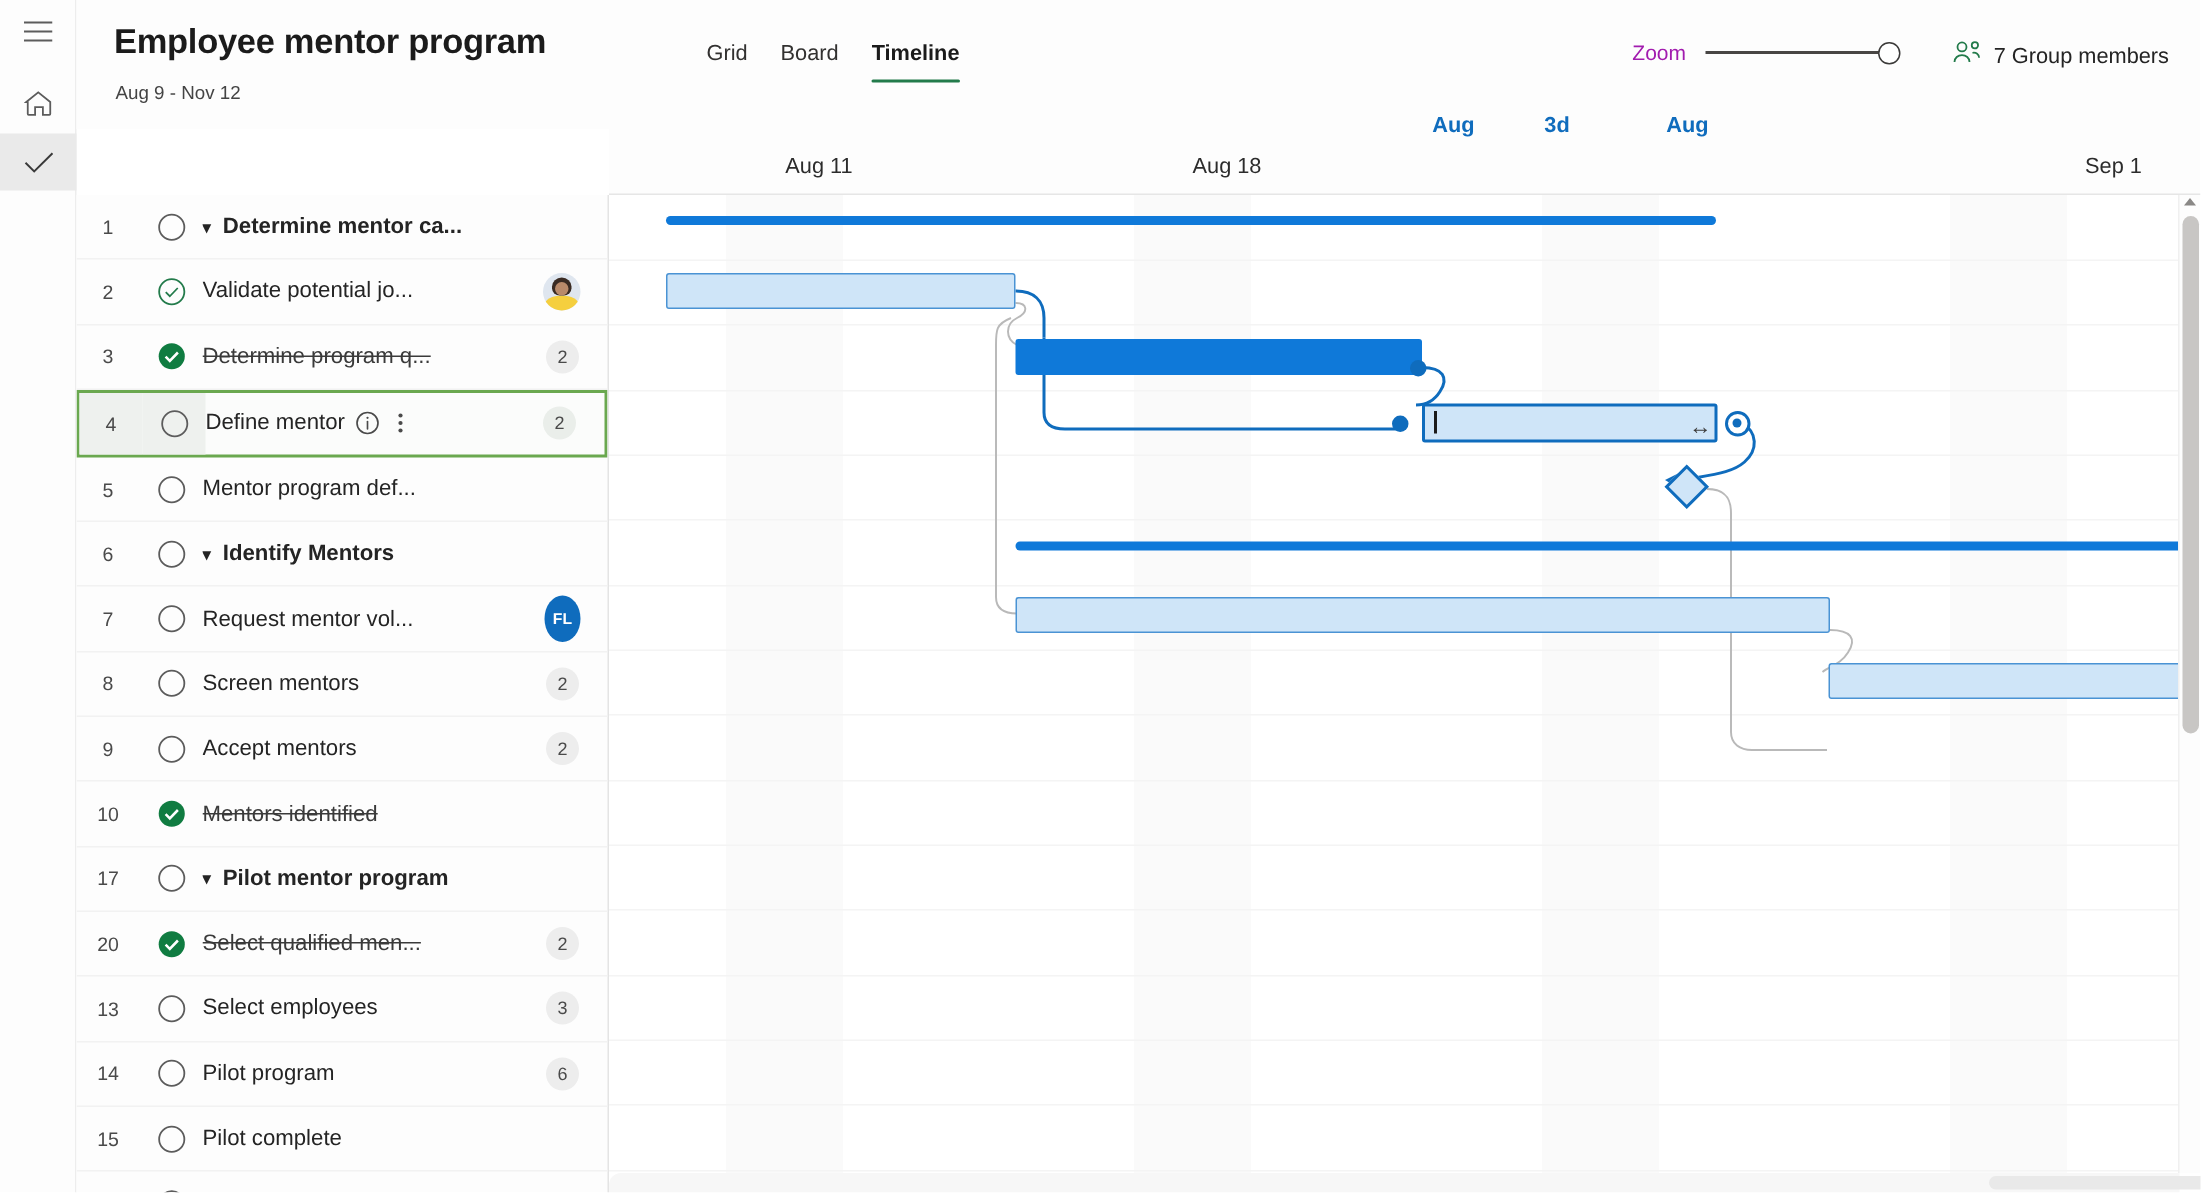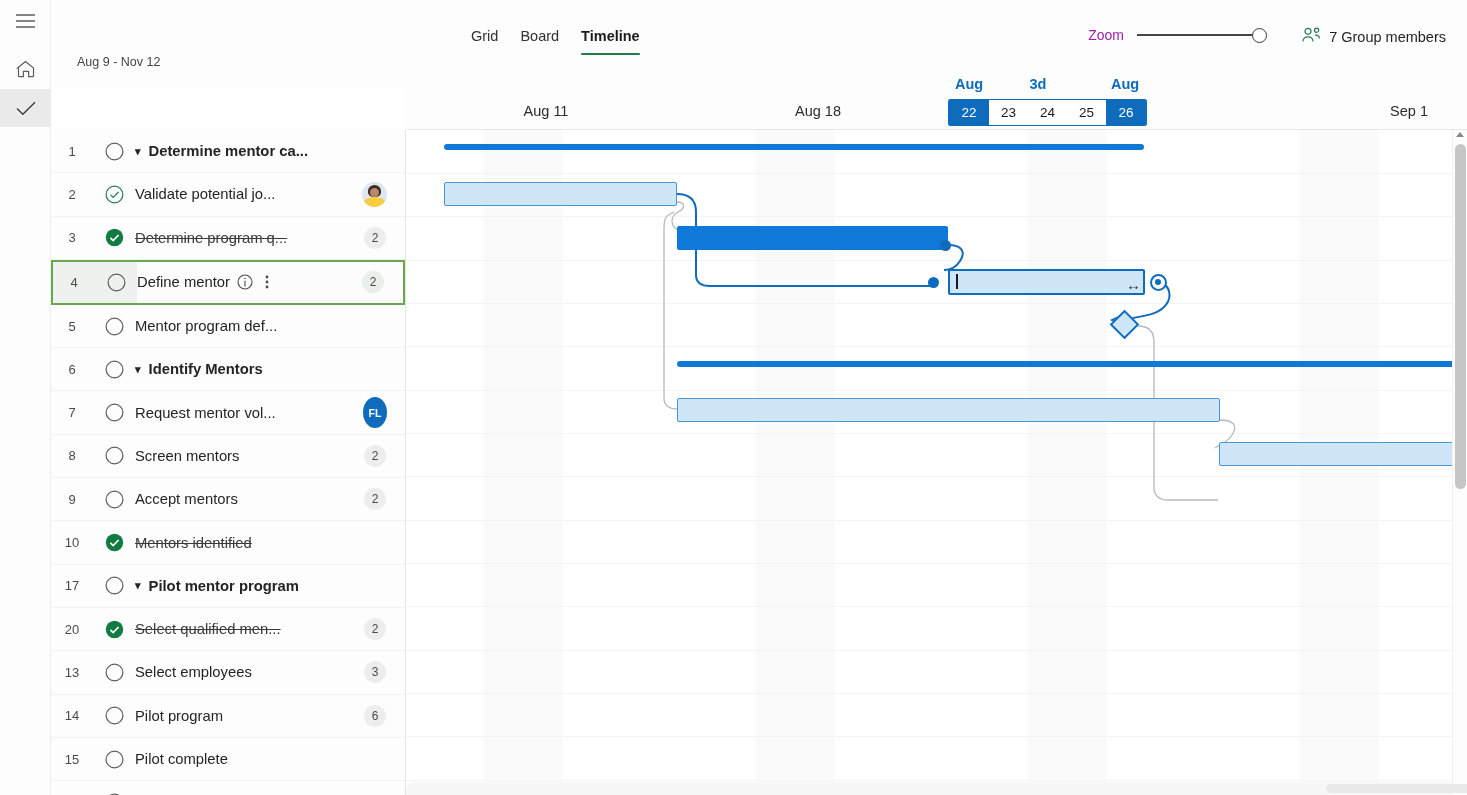--- a/index.html
+++ b/index.html
@@ -245,20 +245,21 @@
     <div class="rail-btn active">
       <span>
         <svg width="20" height="15" viewBox="0 0 20 15" fill="none" stroke="#3a3a3a" stroke-width="1.3">
           <path d="M1 7.5L6.8 13.3L19 1.2"></path>
         </svg>
       </span>
     </div>
   </div>
 
   <div class="header">
+    <div class="title">Employee mentor program</div>
     <div class="subtitle">Aug 9 - Nov 12</div>
 
     <div class="tabs">
       <div class="tab">Grid</div>
       <div class="tab">Board</div>
       <div class="tab active">Timeline</div>
     </div>
 
     <div class="zoom-wrap">
       <div class="zoom-label">Zoom</div>
@@ -283,27 +284,20 @@
 
   <div class="tl-header">
     <div class="week-label" style="left:140px">Aug 11</div>
     <div class="week-label" style="left:412px">Aug 18</div>
     <div class="week-label" style="left:1003px">Sep 1</div>
 
     <div class="sel-top" style="left:563px">Aug</div>
     <div class="sel-top" style="left:632px">3d</div>
     <div class="sel-top" style="left:719px">Aug</div>
 
-    <div class="sel-pill" style="left:542px">
-      <div class="sel-day edge">22</div>
-      <div class="sel-day">23</div>
-      <div class="sel-day">24</div>
-      <div class="sel-day">25</div>
-      <div class="sel-day edge">26</div>
-    </div>
   </div>
 
   <div class="grid-pane">
 
     <div class="row">
       <div class="num">1</div>
       <div class="chk">
         <svg width="19" height="19" viewBox="0 0 19 19" fill="none" stroke="#5c5c5c" stroke-width="1.2">
             <circle cx="9.5" cy="9.5" r="8.4"></circle>
           </svg>

